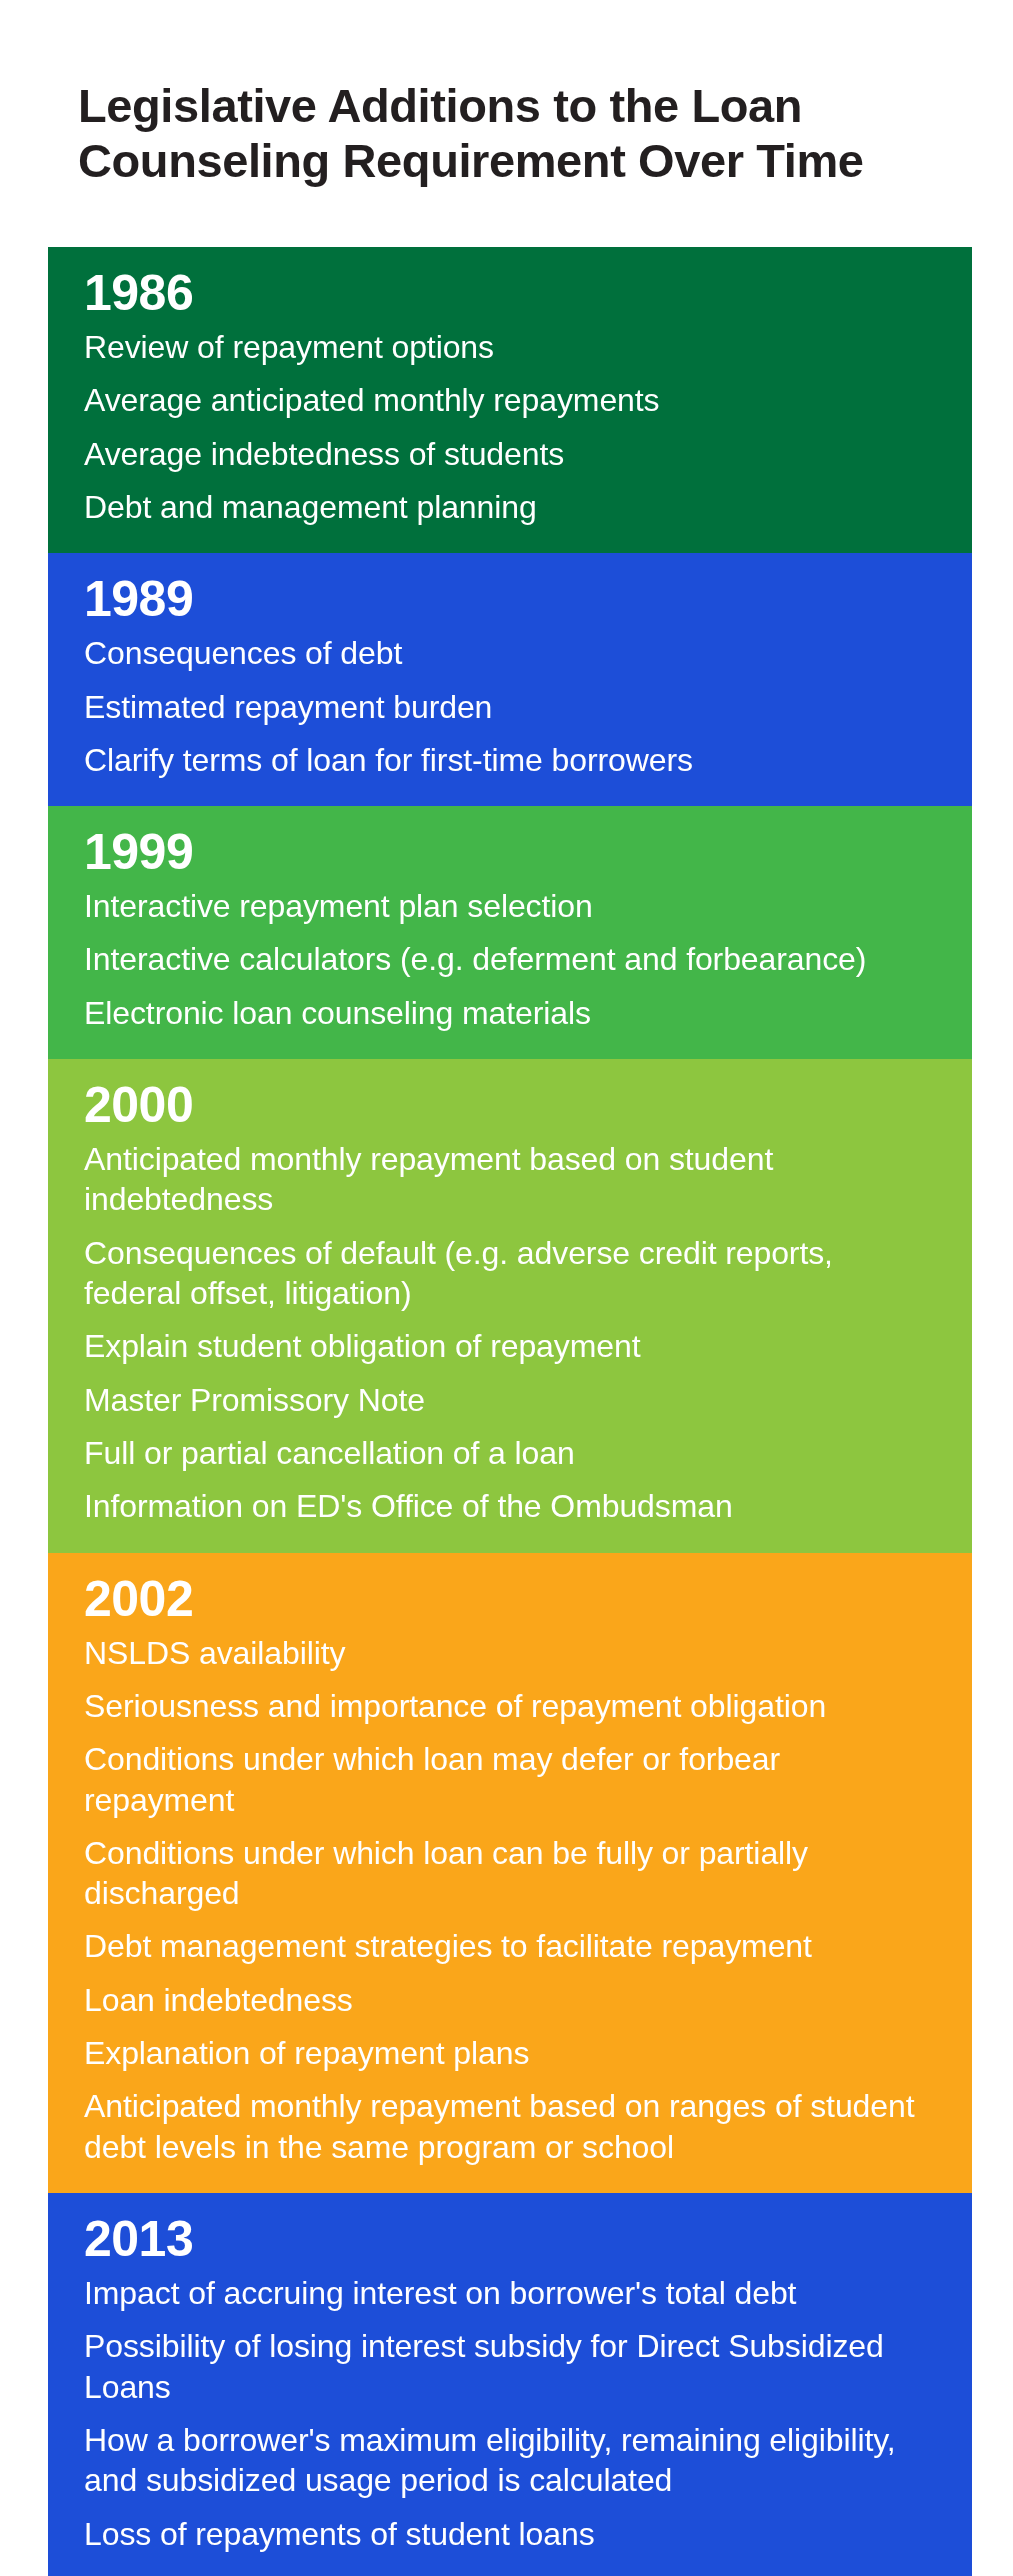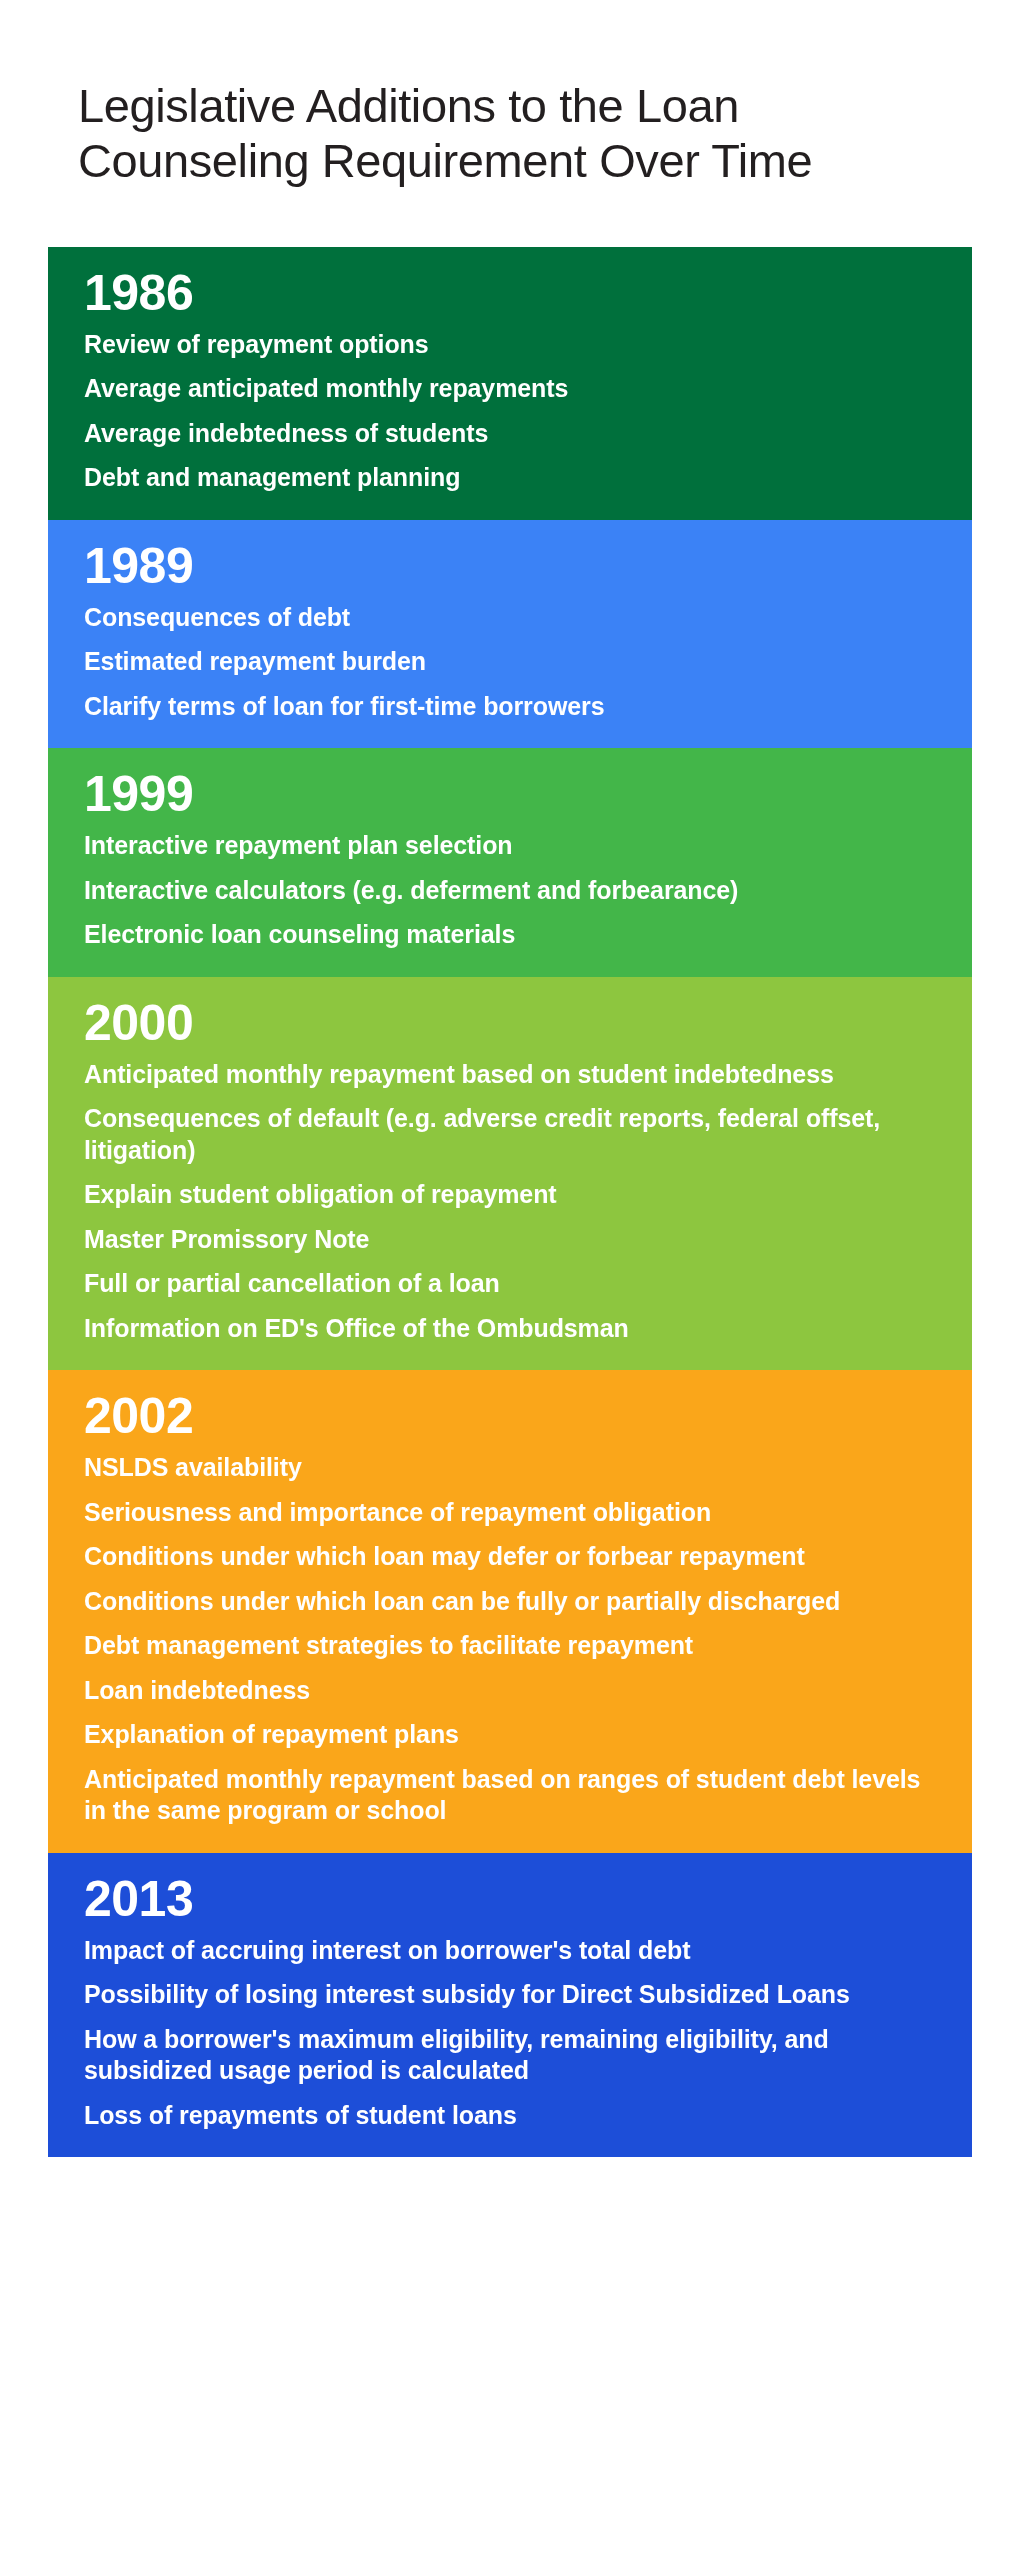--- a/index.html
+++ b/index.html
@@ -14,21 +14,21 @@
     -webkit-font-smoothing: antialiased;
   }
   .page {
     width: 1014px;
     box-sizing: border-box;
     padding: 0;
   }
   .title {
     font-size: 47px;
     line-height: 1.17;
-    font-weight: normal;
+    font-weight: bold;
     color: #231f20;
     letter-spacing: -0.4px;
     padding: 48px 70px 26px 78px;
     box-sizing: border-box;
   }
   .timeline {
     width: 924px;
     margin: 0 auto 0 48px;
   }
   .block {
@@ -37,31 +37,31 @@
     color: #ffffff;
   }
   .block-year {
     font-size: 50px;
     font-weight: bold;
     line-height: 1.12;
     letter-spacing: -0.5px;
     margin: 0 0 6px 0;
   }
   .block-item {
-    font-size: 25px;
+    font-size: 32px;
     line-height: 1.26;
-    font-weight: bold;
-    margin: 8px 0 13px 0;
+    font-weight: normal;
+    margin: 0 0 13px 0;
     letter-spacing: -0.1px;
   }
   .block-item:last-child {
     margin-bottom: 2px;
   }
   .block[data-shade="dark-green"]  { background: #00703c; }
-  .block[data-shade="green"]       { background: #3b82f6; }
+  .block[data-shade="green"]       { background: #1d4ed8; }
   .block[data-shade="mid-green"]   { background: #43b649; }
   .block[data-shade="light-green"] { background: #8dc63f; }
   .block[data-shade="orange"]      { background: #faa61a; }
   .block[data-shade="red"]         { background: #1d4ed8; }
 </style>
 </head>
 <body>
 
 <div class="page">
   <h1 class="title">Legislative Additions to the Loan Counseling Requirement Over Time</h1>

